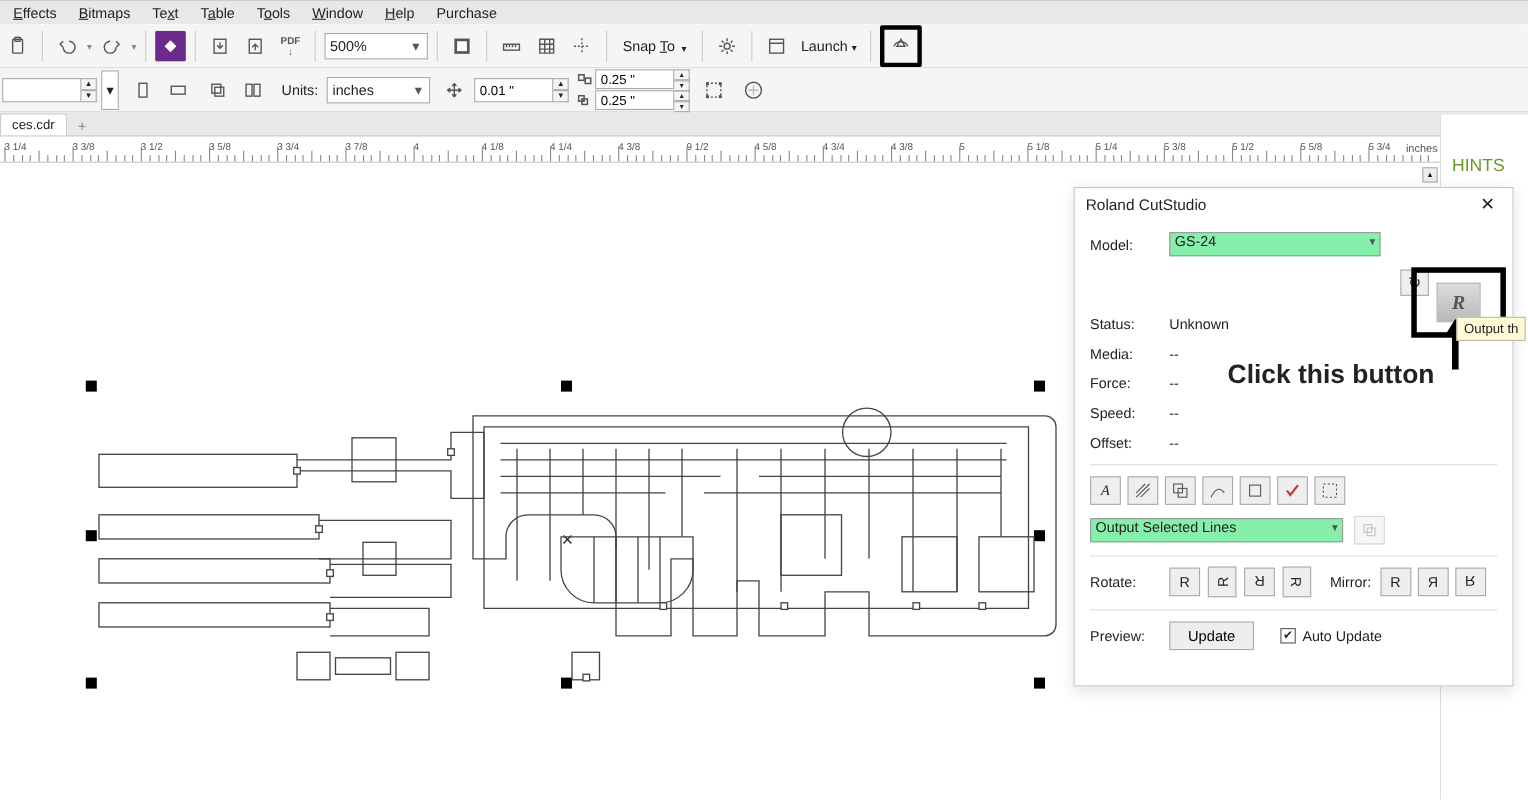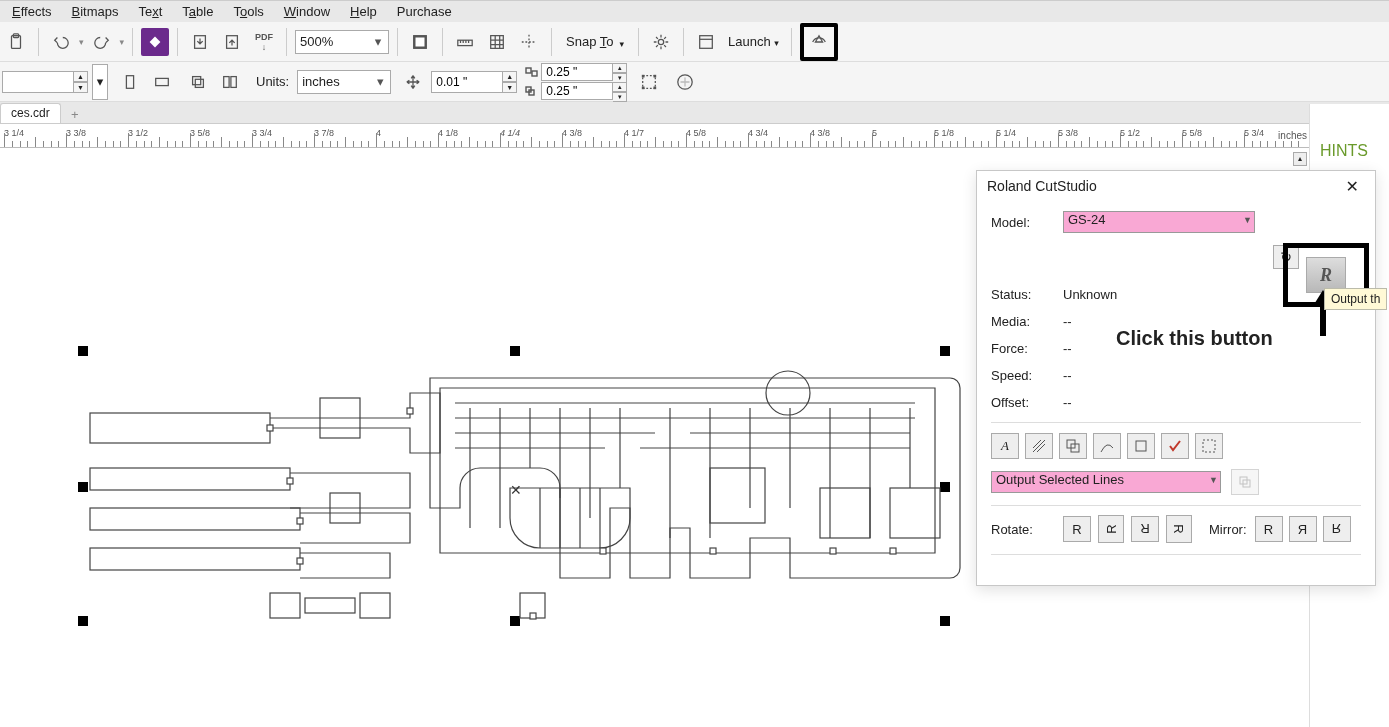--- a/index.html
+++ b/index.html
@@ -34,28 +34,28 @@
   .canvas-area .scroll-up { position: absolute; right: 2px; top: 4px; width: 14px; height: 14px; border: 1px solid #aaa; background: #eee; font-size: 8px; text-align: center; line-height: 12px; }
   .selhandle { position: absolute; width: 10px; height: 10px; background: #000; }
   .circuit { position: absolute; left: 70px; top: 190px; width: 900px; height: 290px; }
   .panel { position: absolute; left: 976px; top: 170px; width: 400px; background: #fff; border: 1px solid #c7c7c7; box-shadow: 0 4px 14px rgba(0,0,0,.12); z-index: 20; }
   .panel-title { height: 30px; display: flex; align-items: center; padding: 0 10px; font-size: 14px; }
   .panel-title .x { margin-left: auto; font-size: 16px; cursor: default; padding: 2px 6px; }
   .panel-body { padding: 10px 14px 20px 14px; }
   .prow { display: flex; align-items: center; margin-bottom: 12px; font-size: 13px; }
   .prow .lab { width: 72px; }
   .prow .val { }
-  .pselect { border: 1px solid #999; height: 22px; background: #f9a8d4; padding: 0 4px; position: relative; }
+  .pselect { border: 1px solid #999; height: 22px; background: #86efac; padding: 0 4px; position: relative; }
   .pselect .arrow { position: absolute; right: 2px; top: 3px; font-size: 9px; color: #555; }
   .bigbtn { position: absolute; right: 6px; top: 42px; width: 86px; height: 64px; border: 5px solid #000; display: flex; align-items: center; justify-content: center; }
   .bigbtn .inner { width: 40px; height: 36px; border: 1px solid #aaa; background: linear-gradient(#ddd,#b8b8b8); display: flex; align-items: center; justify-content: center; font-family: serif; font-weight: bold; font-size: 18px; color: #555; font-style: italic; }
   .refresh { width: 26px; height: 24px; border: 1px solid #aaa; background: #eee; display: flex; align-items: center; justify-content: center; margin-left: 210px; font-size: 14px; }
   .tooltip { position: absolute; left: 1324px; top: 288px; background: #fff9d6; border: 1px solid #bba; padding: 3px 6px; font-size: 12px; z-index: 30; }
   .annot-arrow { position: absolute; left: 1306px; top: 288px; z-index: 25; }
-  .annot-text { position: absolute; left: 1116px; top: 327px; font-size: 20px; font-weight: bold; z-index: 25; }
+  .annot-text { position: absolute; left: 1116px; top: 327px; font-size: 24px; font-weight: bold; z-index: 25; }
   .hr { border: none; border-top: 1px solid #ddd; margin: 10px 0; }
   .btnrow { display: flex; gap: 6px; }
   .minibtn { width: 28px; height: 26px; border: 1px solid #aaa; background: #eee; display: flex; align-items: center; justify-content: center; }
   .pbutton { height: 26px; border: 1px solid #aaa; background: #eee; padding: 0 16px; }
   .chk { width: 14px; height: 14px; border: 1px solid #555; display: inline-flex; align-items: center; justify-content: center; margin-right: 6px; font-size: 11px; line-height: 11px; }
   .rot { font-family: sans-serif; }
   .flipy { transform: scaleY(-1); }
   .rot90 { transform: rotate(-90deg); }
   .rot180 { transform: rotate(180deg); }
 </style>
@@ -356,39 +356,39 @@
       <div class="tick" style="left: 430.25px; height: 6px; top: auto; bottom: 0px;"></div>
       <div class="lbl" style="left: 438px;">4 1/8</div>
       <div class="tick" style="left: 438px; height: 14px; top: auto; bottom: 0px;"></div>
       <div class="tick" style="left: 445.75px; height: 6px; top: auto; bottom: 0px;"></div>
       <div class="tick" style="left: 453.5px; height: 6px; top: auto; bottom: 0px;"></div>
       <div class="tick" style="left: 461.25px; height: 6px; top: auto; bottom: 0px;"></div>
       <div class="tick" style="left: 469px; height: 10px; top: auto; bottom: 0px;"></div>
       <div class="tick" style="left: 476.75px; height: 6px; top: auto; bottom: 0px;"></div>
       <div class="tick" style="left: 484.5px; height: 6px; top: auto; bottom: 0px;"></div>
       <div class="tick" style="left: 492.25px; height: 6px; top: auto; bottom: 0px;"></div>
-      <div class="lbl" style="left: 500px; font-style: italic;">4 1/4</div>
+      <div class="lbl" style="left: 500px;">4 1/4</div>
       <div class="tick" style="left: 500px; height: 14px; top: auto; bottom: 0px;"></div>
       <div class="tick" style="left: 507.75px; height: 6px; top: auto; bottom: 0px;"></div>
       <div class="tick" style="left: 515.5px; height: 6px; top: auto; bottom: 0px;"></div>
       <div class="tick" style="left: 523.25px; height: 6px; top: auto; bottom: 0px;"></div>
       <div class="tick" style="left: 531px; height: 10px; top: auto; bottom: 0px;"></div>
       <div class="tick" style="left: 538.75px; height: 6px; top: auto; bottom: 0px;"></div>
       <div class="tick" style="left: 546.5px; height: 6px; top: auto; bottom: 0px;"></div>
       <div class="tick" style="left: 554.25px; height: 6px; top: auto; bottom: 0px;"></div>
       <div class="lbl" style="left: 562px;">4 3/8</div>
       <div class="tick" style="left: 562px; height: 14px; top: auto; bottom: 0px;"></div>
       <div class="tick" style="left: 569.75px; height: 6px; top: auto; bottom: 0px;"></div>
       <div class="tick" style="left: 577.5px; height: 6px; top: auto; bottom: 0px;"></div>
       <div class="tick" style="left: 585.25px; height: 6px; top: auto; bottom: 0px;"></div>
       <div class="tick" style="left: 593px; height: 10px; top: auto; bottom: 0px;"></div>
       <div class="tick" style="left: 600.75px; height: 6px; top: auto; bottom: 0px;"></div>
       <div class="tick" style="left: 608.5px; height: 6px; top: auto; bottom: 0px;"></div>
       <div class="tick" style="left: 616.25px; height: 6px; top: auto; bottom: 0px;"></div>
-      <div class="lbl" style="left: 624px;">4 1/7</div>
+      <div class="lbl" style="left: 624px;">9 1/2</div>
       <div class="tick" style="left: 624px; height: 14px; top: auto; bottom: 0px;"></div>
       <div class="tick" style="left: 631.75px; height: 6px; top: auto; bottom: 0px;"></div>
       <div class="tick" style="left: 639.5px; height: 6px; top: auto; bottom: 0px;"></div>
       <div class="tick" style="left: 647.25px; height: 6px; top: auto; bottom: 0px;"></div>
       <div class="tick" style="left: 655px; height: 10px; top: auto; bottom: 0px;"></div>
       <div class="tick" style="left: 662.75px; height: 6px; top: auto; bottom: 0px;"></div>
       <div class="tick" style="left: 670.5px; height: 6px; top: auto; bottom: 0px;"></div>
       <div class="tick" style="left: 678.25px; height: 6px; top: auto; bottom: 0px;"></div>
       <div class="lbl" style="left: 686px;">4 5/8</div>
       <div class="tick" style="left: 686px; height: 14px; top: auto; bottom: 0px;"></div>
@@ -637,20 +637,28 @@
         <div class="minibtn rot" style="transform:rotate(90deg)">R</div>
       </div>
       <div style="margin-left:16px">Mirror:</div>
       <div class="btnrow" style="margin-left:8px">
         <div class="minibtn rot">R</div>
         <div class="minibtn rot">Я</div>
         <div class="minibtn rot flipy">R</div>
       </div>
     </div>
     <hr class="hr">
+    <div class="prow">
+      <div class="lab">Preview:</div>
+      <button class="pbutton">Update</button>
+      <label style="display:flex;align-items:center;margin-left:24px">
+        <span class="chk">✔</span>
+          <span>Auto Update</span>
+      </label>
+    </div>
   </div>
 </div>
 
 <div class="tooltip">Output th</div>
 
 <svg class="annot-arrow" width="34" height="50">
   <path d="M17 48 V14 M17 2 L7 18 L14 18 L14 48 L20 48 L20 18 L27 18 Z" fill="#000"></path>
 </svg>
 <div class="annot-text">Click this button</div>
 

